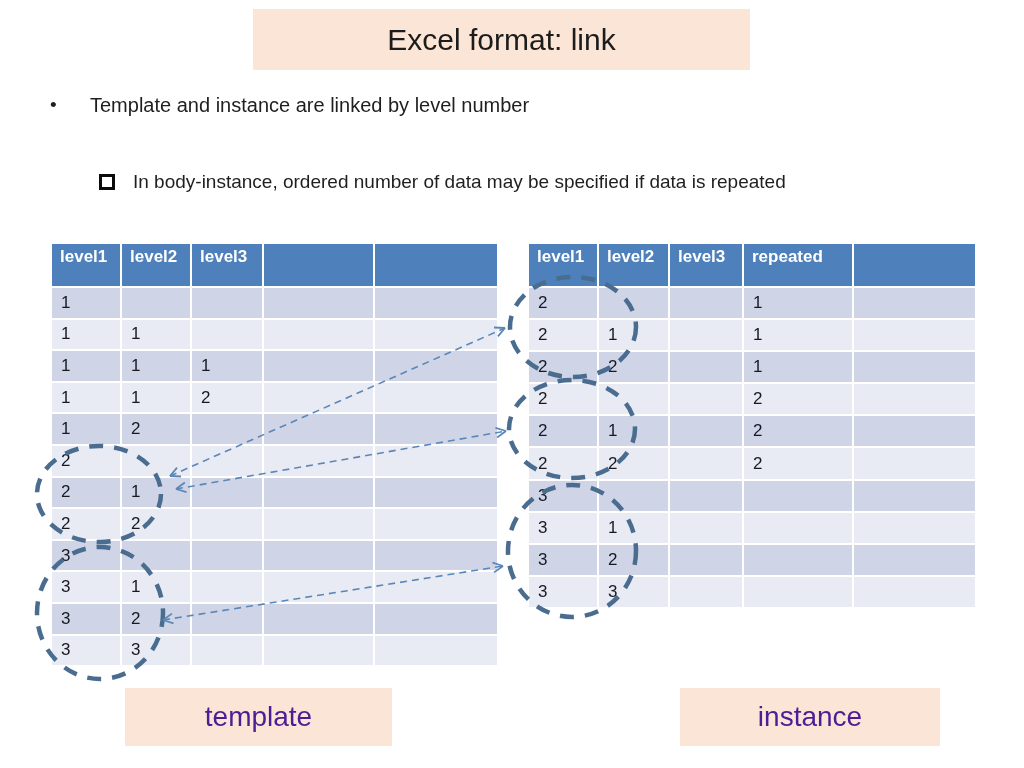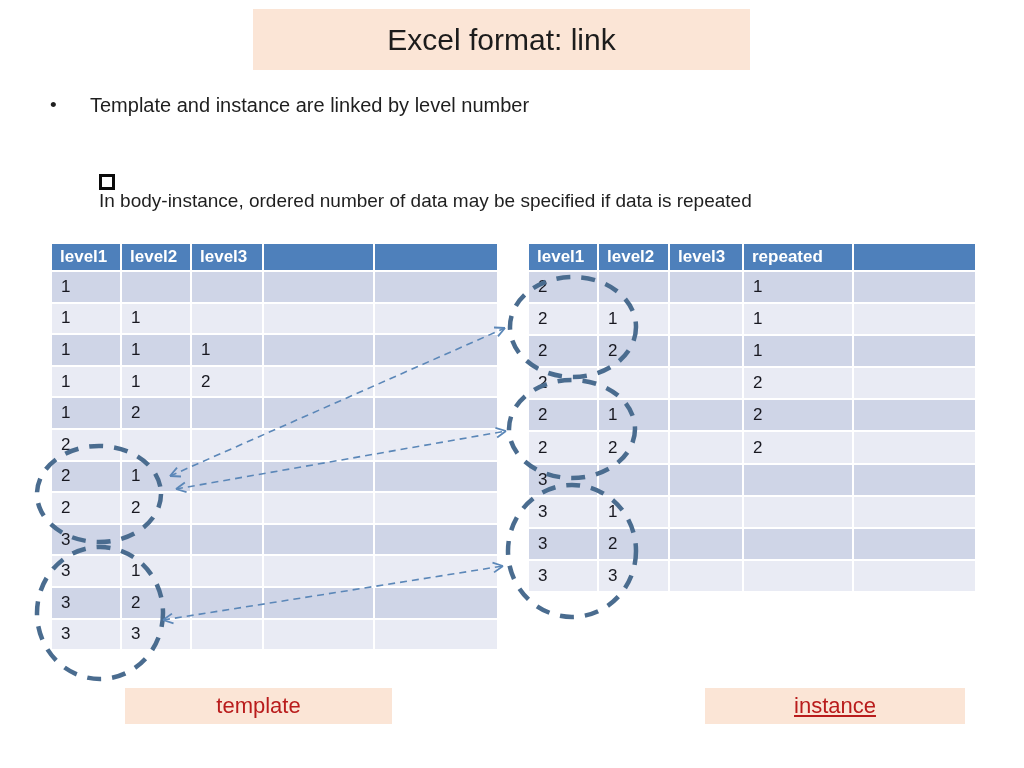--- a/index.html
+++ b/index.html
@@ -22,50 +22,50 @@
     position:absolute;left:253px;top:9px;width:497px;height:61px;
     background:var(--title-bg);
     display:flex;align-items:center;justify-content:center;
     font-size:30px;letter-spacing:0px;color:#1c1c1c;
   }
 
   .bullet-main{position:absolute;left:50px;top:94px;font-size:20px;display:flex;}
   .bullet-dot{width:40px;font-size:19px;}
   .bullet-sub{position:absolute;left:99px;font-size:19px;display:flex;align-items:flex-start;}
   .bullet-sub.s1{top:133px;}
-  .bullet-sub.s2{top:171px;flex-direction:column;}
+  .bullet-sub.s2{top:171px;}
   .chk{
     display:inline-block;width:10px;height:10px;margin-top:3px;margin-right:18px;
     border:3px solid #0b0b0b;background:transparent;flex:0 0 auto;
   }
 
   table{border-collapse:collapse;position:absolute;table-layout:fixed;}
   table.tpl{left:50px;top:242px;width:447px;}
   table.ins{left:527px;top:242px;width:448px;}
   th,td{border:2px solid #ffffff;vertical-align:middle;overflow:hidden;white-space:nowrap;}
   th{
     background:var(--header-bg);color:var(--header-text);
-    font-size:17px;font-weight:bold;text-align:left;padding:0 0 0 8px;height:26px;
+    font-size:17px;font-weight:bold;text-align:left;padding:0 0 16px 8px;height:26px;
   }
   td{font-size:17px;padding:0 0 0 9px;color:#181820;}
   table.tpl td{height:29.6px;}
   table.ins td{height:30.1px;}
   tr.dark td{background:var(--row-dark);}
   tr.light td{background:var(--row-light);}
 
   .tpl col.c1{width:70px}.tpl col.c2{width:70px}.tpl col.c3{width:72px}.tpl col.c4{width:111px}.tpl col.c5{width:124px}
   .ins col.c1{width:70px}.ins col.c2{width:71px}.ins col.c3{width:74px}.ins col.c4{width:110px}.ins col.c5{width:123px}
 
   .caption-box{
-    position:absolute;top:688px;height:36px;background:var(--title-bg);
+    position:absolute;top:688px;height:58px;background:var(--title-bg);
     display:flex;align-items:center;justify-content:center;
-    font-size:22px;color:#b91c1c;
+    font-size:28px;color:#4c1d95;
   }
   .caption-box.tpl-cap{left:125px;width:267px;}
-  .caption-box.ins-cap{left:705px;width:260px;text-decoration:underline;}
+  .caption-box.ins-cap{left:680px;width:260px;}
 
   svg.overlay{position:absolute;left:0;top:0;width:1024px;height:768px;pointer-events:none;}
 </style>
 </head>
 <body>
 
 <div class="slide">
 
   <div class="title-box">
     <span>Excel format: link</span>

